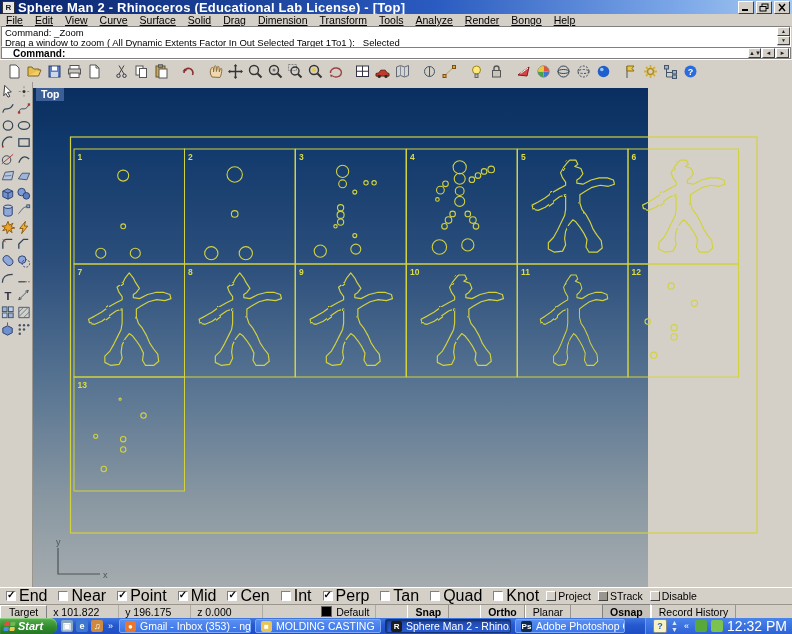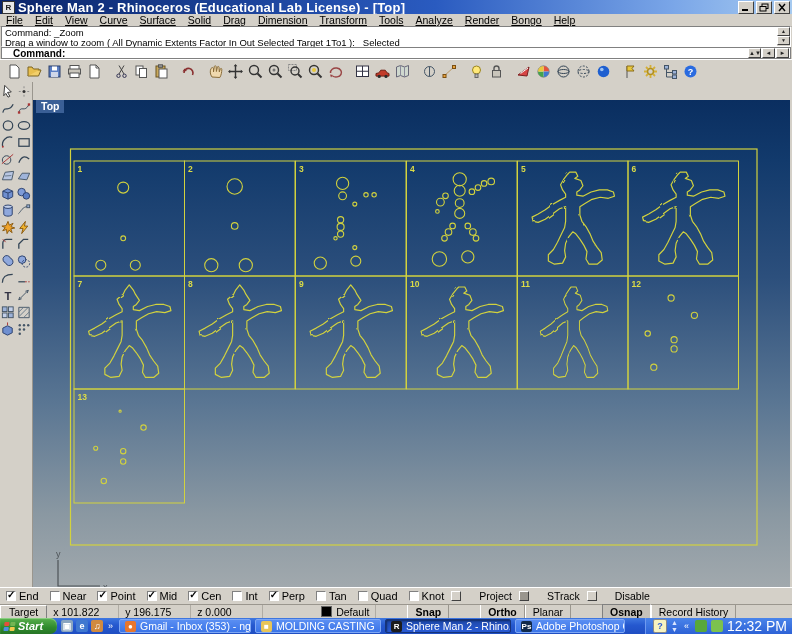--- a/index.html
+++ b/index.html
@@ -32,33 +32,33 @@
   .cmdctrl{margin-left:auto;display:flex;gap:1px;padding-right:1px;}
   .cmdctrl .sbtn{height:10px;font-size:6px;line-height:8px;}
   
   .toolbar{left:0;top:59px;width:792px;height:23px;background:#d4d0c8;display:flex;align-items:center;padding-left:4px;box-sizing:border-box;border-top:1px solid #fff;}
   .tbtn{width:20px;height:19px;display:flex;align-items:center;justify-content:center;}
   .tbtn.gap{margin-left:7px;}
   
   .sidebar{left:0;top:82px;width:33px;height:505px;background:#d4d0c8;border-right:1px solid #9a968e;box-sizing:border-box;
     display:grid;grid-template-columns:16px 16px;align-content:start;padding-top:1px;}
   .side-btn{width:16px;height:17px;display:flex;align-items:center;justify-content:center;}
-  .viewport{left:33px;top:100px;width:757px;height:505px;
+  .viewport{left:33px;top:88px;width:615px;height:505px;
     background:linear-gradient(#0a2e60 0%,#123a6c 12%,#2c4f7c 35%,#5a7693 60%,#8a98a2 82%,#a7adb0 100%);}
   .rightedge{left:790px;top:82px;width:2px;height:505px;background:#d4d0c8;}
   .vplabel{position:absolute;left:3px;top:0px;background:#3a5f96;color:#fff;font-weight:bold;font-size:10.5px;
     padding:0 5px;line-height:13px;}
   
   .osnapbar{left:0;top:587px;width:792px;height:17px;background:#d4d0c8;border-top:1px solid #fff;
     display:flex;align-items:center;padding-left:6px;box-sizing:border-box;gap:11px;}
-  .os-item{display:flex;align-items:center;gap:3px;font-size:11px;white-space:nowrap;}
+  .os-item{display:flex;align-items:center;gap:3px;font-size:16px;white-space:nowrap;}
   .cb{width:10px;height:10px;background:#fff;border:1px solid;border-color:#808080 #fff #fff #808080;
     box-sizing:border-box;position:relative;}
   .cb.on:after{content:"\2713";position:absolute;left:0px;top:-3px;font-size:10px;font-weight:bold;color:#000;}
-  .os-btn{display:flex;align-items:center;gap:18px;font-size:10.5px;white-space:nowrap;margin-left:-4px;}
+  .os-btn{display:flex;align-items:center;gap:2px;font-size:10.5px;white-space:nowrap;margin-left:-4px;}
   .mini{width:10px;height:10px;background:#d4d0c8;border:1px solid;border-color:#fff #404040 #404040 #fff;box-sizing:border-box;}
   .mini.fill{background:#9a968e;}
   
   .statusbar{left:0;top:604px;width:792px;height:14px;background:#d4d0c8;border-top:1px solid #9a968e;
     display:flex;align-items:center;font-size:10.5px;box-sizing:border-box;}
   .seg{height:14px;display:flex;align-items:center;padding:0 6px;border-right:1px solid #b0aca4;box-sizing:border-box;white-space:nowrap;}
   .seg.raised{border:1px solid;border-color:#fff #808080 #808080 #fff;padding:0 8px;}
   .seg .sw{width:9px;height:9px;background:#000;border:1px solid #666;margin-right:4px;}
   .tg{height:14px;display:flex;align-items:center;padding:0 7px;border-left:1px solid #fff;border-right:1px solid #9a968e;white-space:nowrap;}
   .tg.bold{font-weight:bold;margin-left:31px;}

